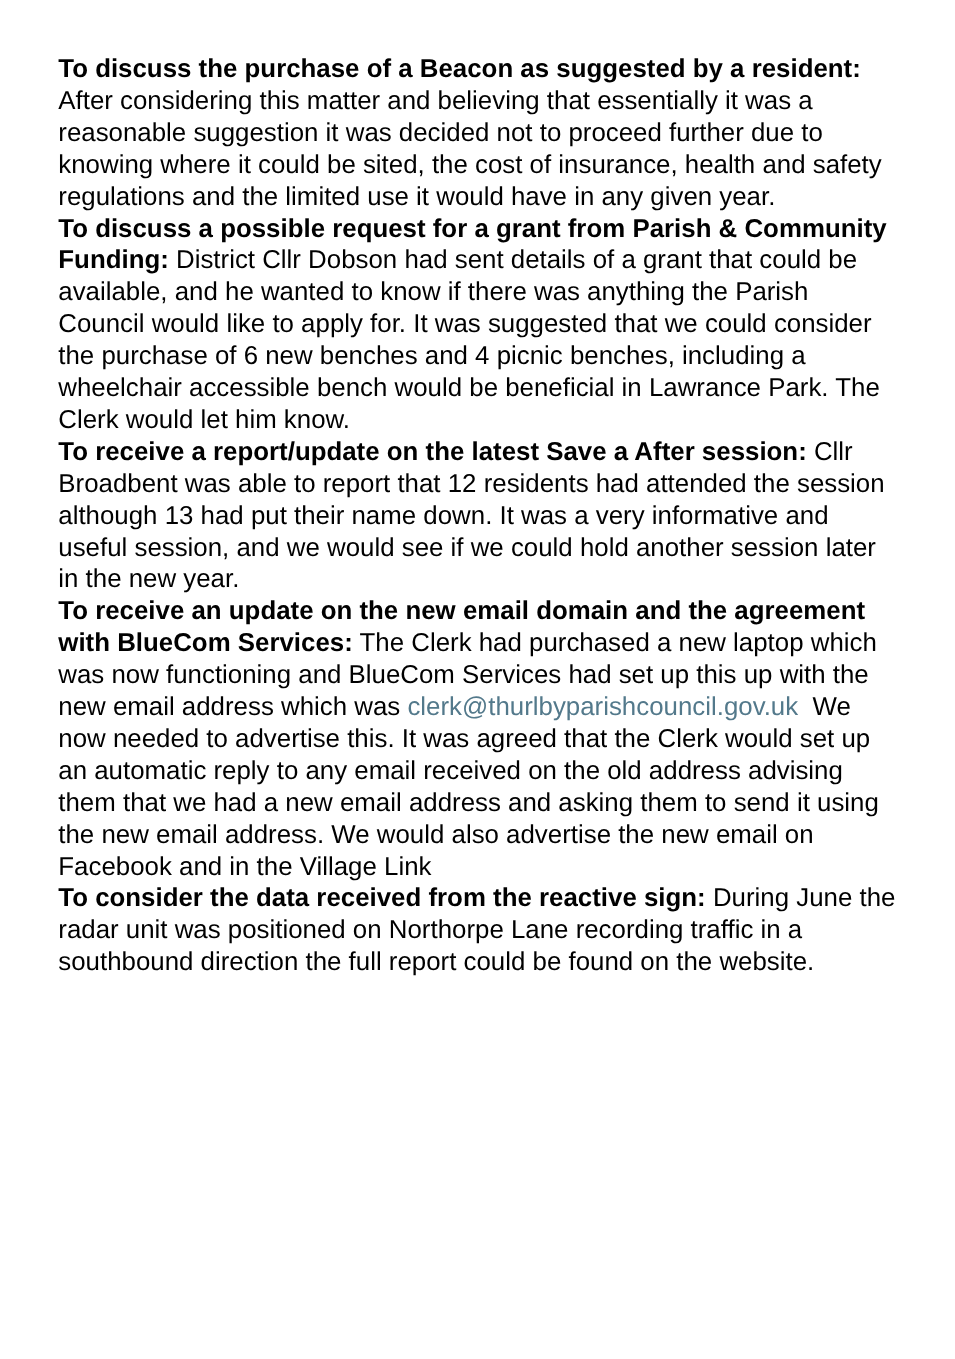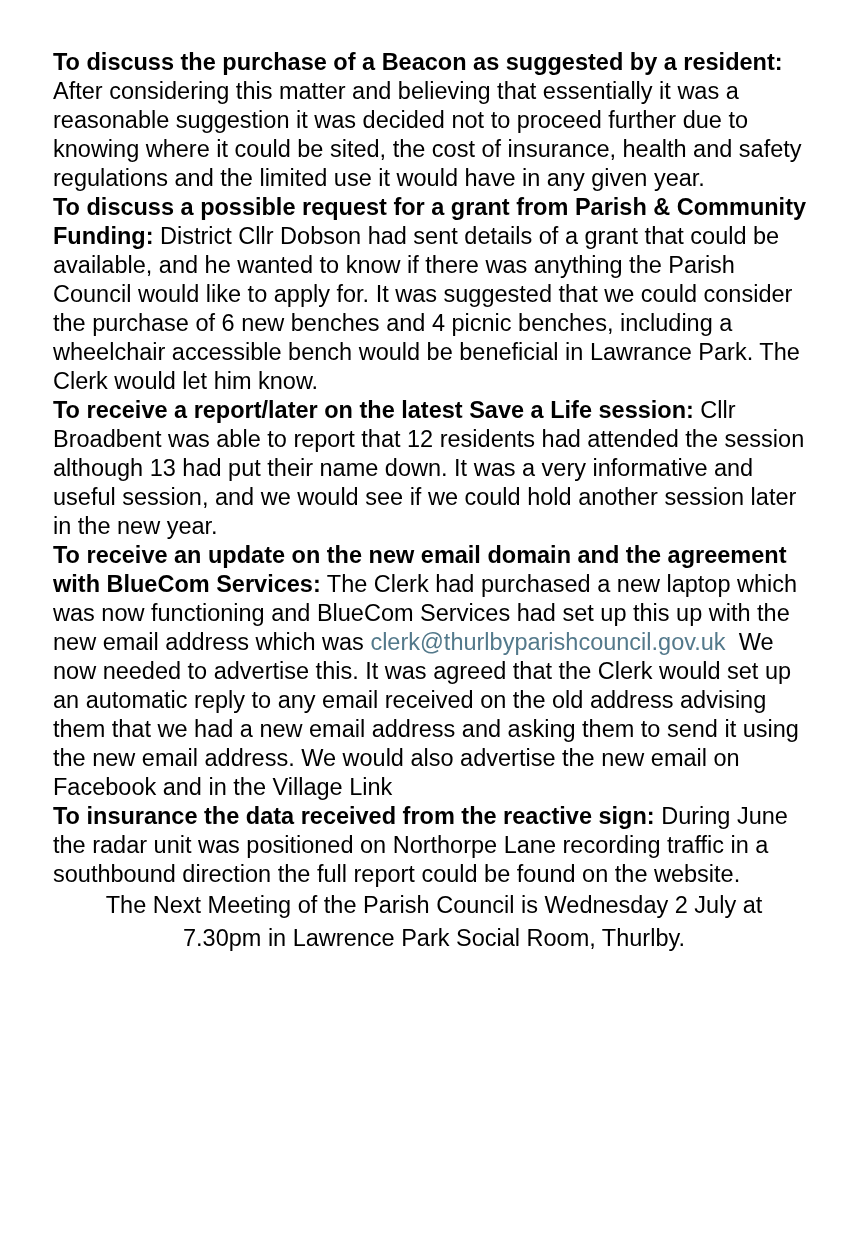--- a/index.html
+++ b/index.html
@@ -56,24 +56,23 @@
 <body>
 
 <div class="page">
 
   <div class="body-text">
 
     <p class="para p-beacon"><span class="lead">To discuss the purchase of a Beacon as suggested by a resident:</span><span> After considering this matter and believing that essentially it was a reasonable suggestion it was decided not to proceed further due to knowing where it could be sited, the cost of insurance, health and safety regulations and the limited use it would have in any given year.</span></p>
 
     <p class="para p-grant"><span class="lead">To discuss a possible request for a grant from Parish &amp; Community Funding:</span><span> District Cllr Dobson had sent details of a grant that could be available, and he wanted to know if there was anything the Parish Council would like to apply for. It was suggested that we could consider the purchase of 6 new benches and 4 picnic benches, including a wheelchair accessible bench would be beneficial in Lawrance Park. The Clerk would let him know.</span></p>
 
-    <p class="para p-savealife"><span class="lead">To receive a report/later on the latest Save a Life session:</span><span> Cllr Broadbent was able to report that 12 residents had attended the session although 13 had put their name down. It was a very informative and useful session, and we would see if we could hold another session later in the new year.</span></p>
+    <p class="para p-savealife"><span class="lead">To receive a report/update on the latest Save a After session:</span><span> Cllr Broadbent was able to report that 12 residents had attended the session although 13 had put their name down. It was a very informative and useful session, and we would see if we could hold another session later in the new year.</span></p>
 
     <p class="para p-email"><span class="lead">To receive an update on the new email domain and the agreement with BlueCom Services:</span><span> The Clerk had purchased a new laptop which was now functioning and BlueCom Services had set up this up with the new email address which was </span><a class="email-link">clerk@thurlbyparishcouncil.gov.uk</a><span>&nbsp; We now needed to advertise this. It was agreed that the Clerk would set up an automatic reply to any email received on the old address advising them that we had a new email address and asking them to send it using the new email address. We would also advertise the new email on Facebook and in the Village Link</span></p>
 
-    <p class="para p-sign"><span class="lead">To insurance the data received from the reactive sign:</span><span> During June the radar unit was positioned on Northorpe Lane recording traffic in a southbound direction the full report could be found on the website.</span></p>
+    <p class="para p-sign"><span class="lead">To consider the data received from the reactive sign:</span><span> During June the radar unit was positioned on Northorpe Lane recording traffic in a southbound direction the full report could be found on the website.</span></p>
 
   </div>
 
-  <p class="closing">The Next Meeting of the Parish Council is Wednesday 2 July at 7.30pm in Lawrence Park Social Room, Thurlby.</p>
 
 
 </div>
 
 </body></html>

